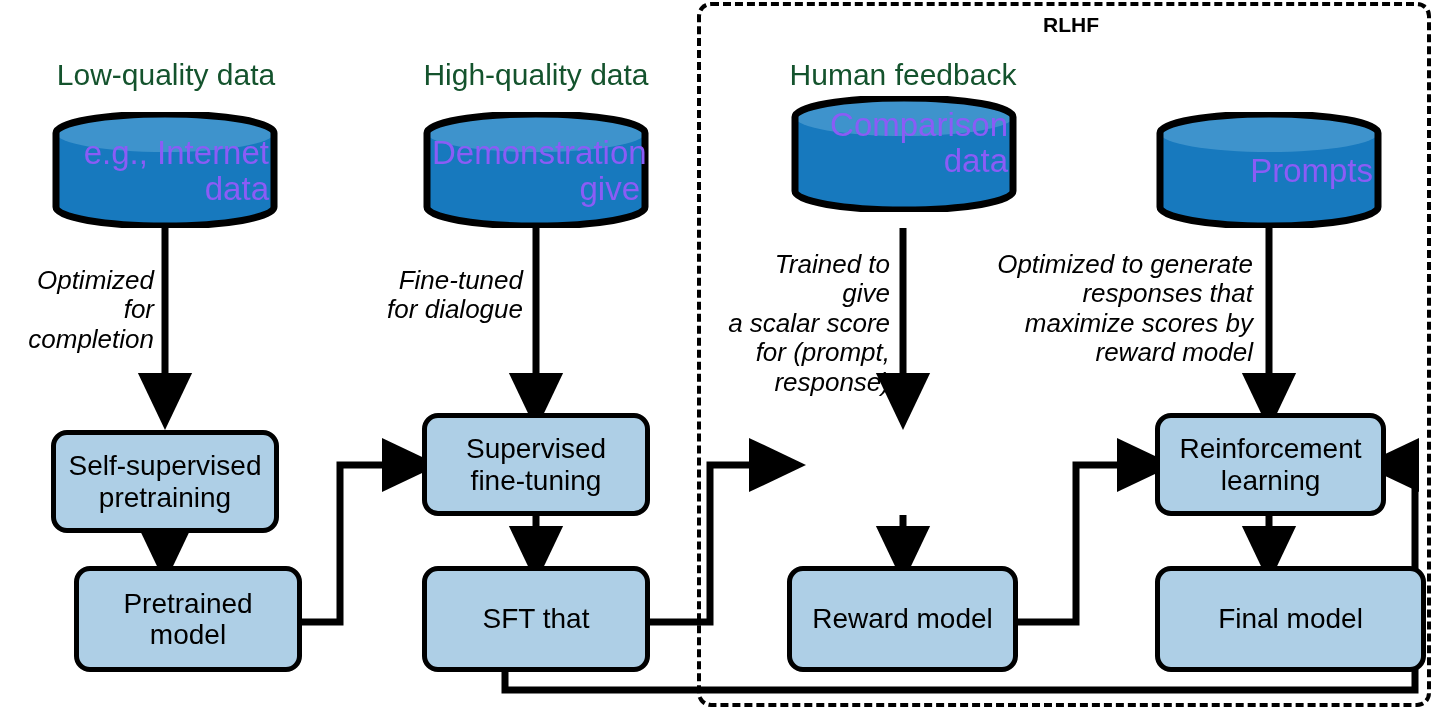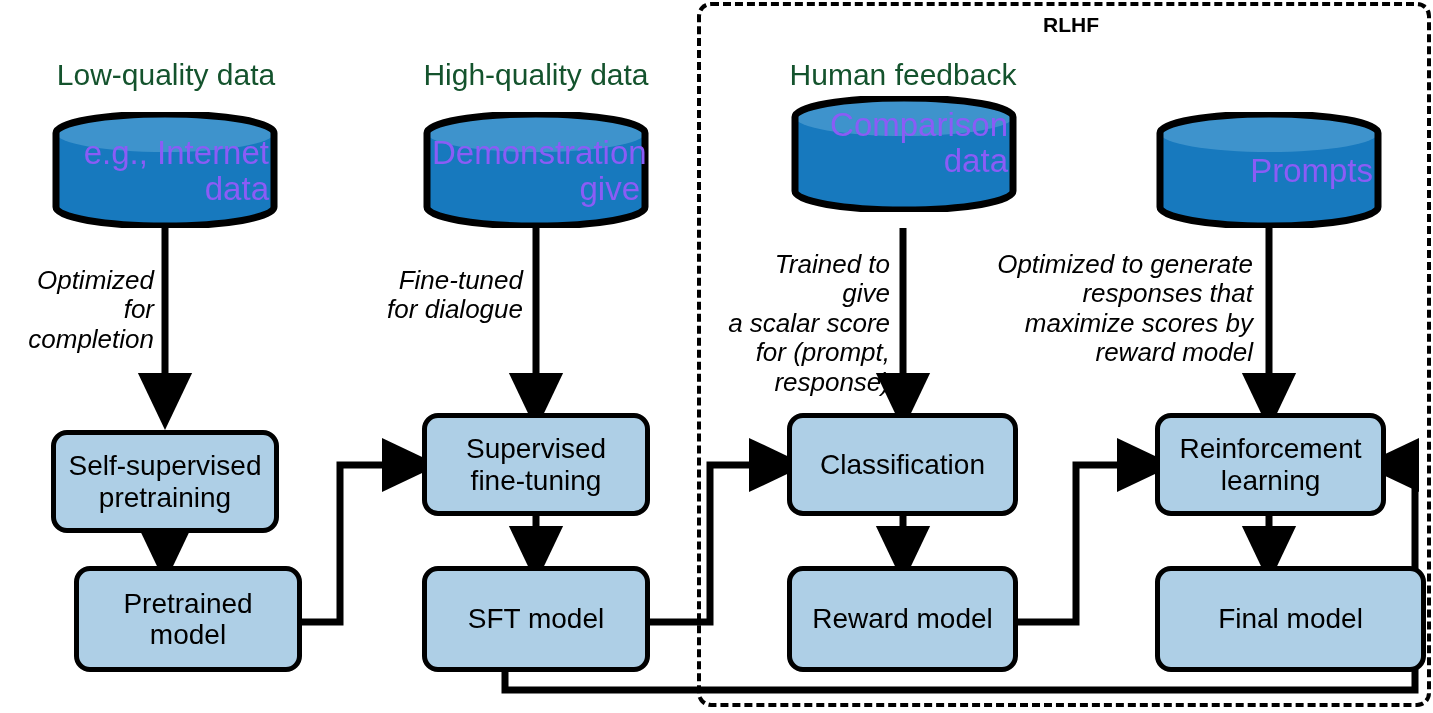--- a/index.html
+++ b/index.html
@@ -188,23 +188,22 @@
 response)</div>
   <div class="note right-align" style="left:985px; top:250px; width:268px;">Optimized to generate
 responses that
 maximize scores by
 reward model</div>
 
   <div class="pbox" style="left:51px;   top:430px; width:228px; height:103px;">Self-supervised
 pretraining</div>
   <div class="pbox" style="left:422px;  top:413px; width:228px; height:103px;">Supervised
 fine-tuning</div>
-  <div class="pbox" style="left:787px;  top:413px; width:231px; height:103px;">Classification</div>
   <div class="pbox" style="left:1155px; top:413px; width:231px; height:103px;">Reinforcement
 learning</div>
 
   <div class="pbox" style="left:51px;   top:566px; width:228px; height:106px;margin-left:23px;">Pretrained
 model</div>
-  <div class="pbox" style="left:422px;  top:566px; width:228px; height:106px;">SFT model</div>
+  <div class="pbox" style="left:422px;  top:566px; width:228px; height:106px;">SFT that</div>
   <div class="pbox" style="left:787px;  top:566px; width:231px; height:106px;">Reward model</div>
   <div class="pbox" style="left:1155px; top:566px; width:271px; height:106px;">Final model</div>
 
 </div>
 
 </body></html>

